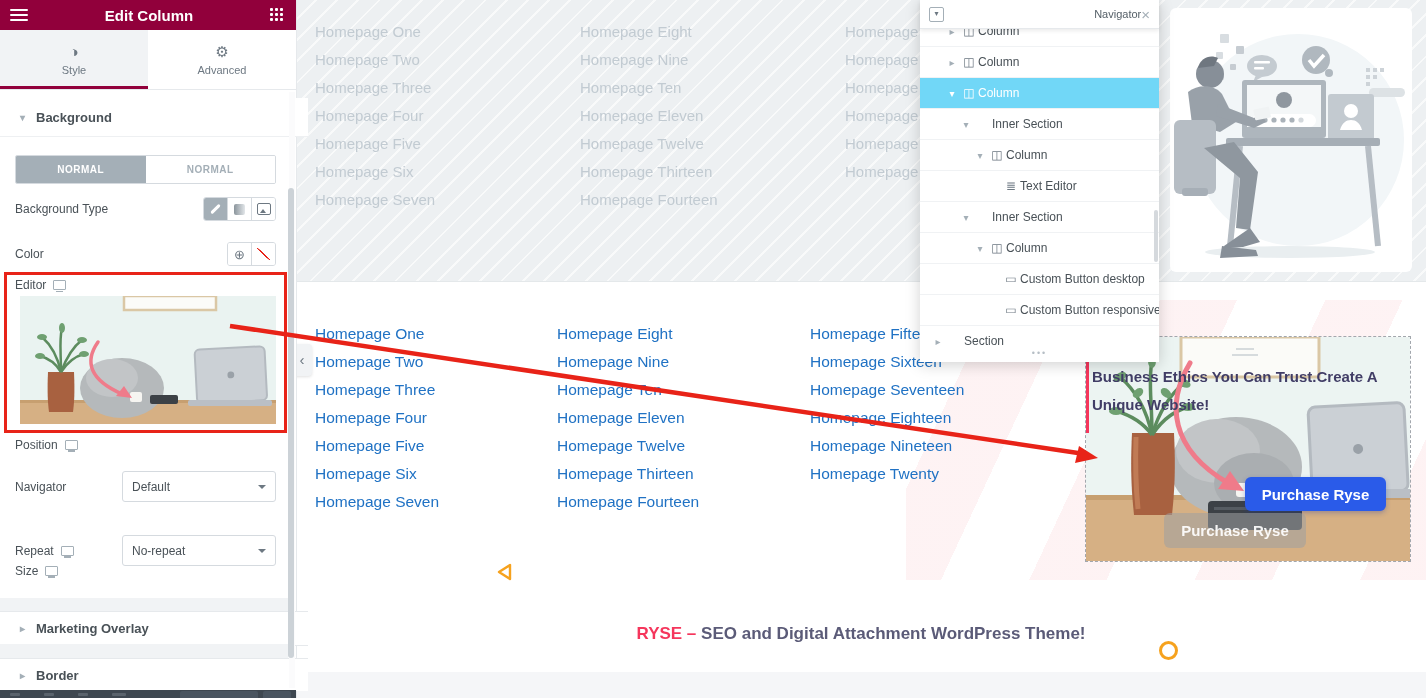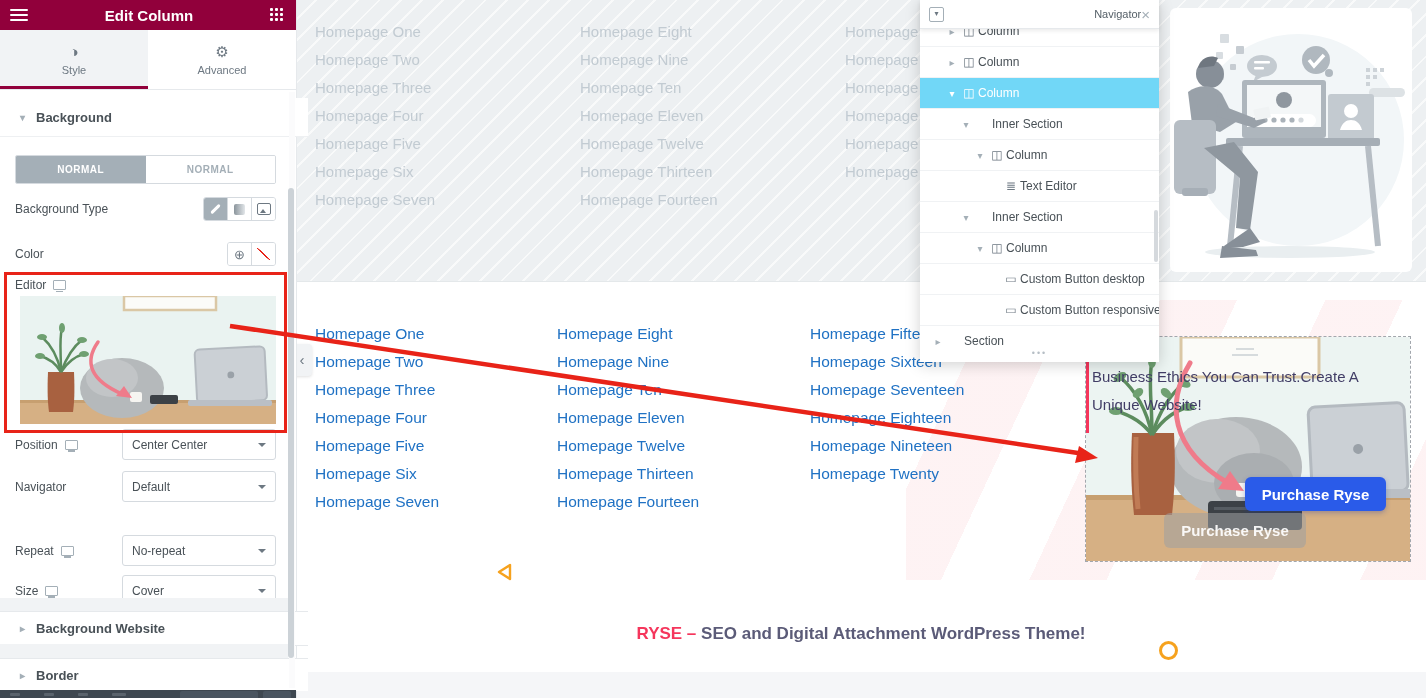--- a/index.html
+++ b/index.html
@@ -23,21 +23,21 @@
   #orange-ring{position:absolute;left:863px;top:641px;width:13px;height:13px;border:3px solid #f6a21e;border-radius:50%}
   #prev-handle{position:absolute;left:-4px;top:344px;width:20px;height:32px;background:#f1f3f5;
     border-radius:0 4px 4px 0;color:#6d7882;font-size:15px;line-height:32px;text-align:center;box-shadow:0 1px 3px rgba(0,0,0,.12)}
   #tri-orange{position:absolute;left:199px;top:561px}
 
   
   #illu-card{position:absolute;left:874px;top:8px;width:242px;height:264px;background:#fff;border-radius:6px;overflow:hidden}
 
   
   #hero{position:absolute;left:789px;top:336px;width:324px;height:224px;border:1px dashed #a2a7ad;z-index:5}
-  #hero-head{position:absolute;left:6px;top:26px;width:302px;font-size:15px;font-weight:normal;
+  #hero-head{position:absolute;left:6px;top:26px;width:302px;font-size:15px;font-weight:bold;
     line-height:28px;color:#413d66}
   #hero-redbar{position:absolute;left:0;top:24px;width:3px;height:72px;background:#f5365c}
   .btn{position:absolute;border-radius:6px;font-weight:bold;font-size:15px;display:flex;align-items:center;justify-content:center;cursor:pointer}
   #btn-primary{left:159px;top:140px;width:141px;height:34px;background:#2a5be9;color:#fff;box-shadow:0 2px 5px rgba(20,50,160,.3)}
   #btn-ghost{left:78px;top:176px;width:142px;height:35px;background:rgba(158,160,162,.55);color:rgba(255,255,255,.92)}
 
   
   #anno-rect{position:absolute;left:4px;top:272px;width:277px;height:155px;border:3px solid #e82318;z-index:62;pointer-events:none}
   #anno-arrow{position:absolute;left:0;top:0;width:1426px;height:698px;z-index:45;pointer-events:none}
 
@@ -484,45 +484,43 @@
       <path d="M78 46C64 66 70 84 102 98" stroke="#ef7b8a" stroke-width="3.5" fill="none" stroke-linecap="round"></path>
       <path d="M112 102l-16-2 8-10z" fill="#ef7b8a"></path>
     </svg>
   </div>
 
   <div class="ctl" style="top:430px;height:29px">
     <span class="lbl">
         <span>Position</span>
         <span class="mon"></span>
       </span>
-    <span class="sel">Center Center</span>
   </div>
   <div class="ctl" style="top:472px;height:29px">
     <span class="lbl">Navigator</span>
     <span class="sel">Default</span>
   </div>
   <div class="ctl" style="top:536px;height:29px">
     <span class="lbl">
         <span>Repeat</span>
         <span class="mon"></span>
       </span>
     <span class="sel">No-repeat</span>
   </div>
-  <div class="ctl" style="top:576px;height:29px">
+  <div class="ctl" style="top:556px;height:29px">
     <span class="lbl">
         <span>Size</span>
         <span class="mon"></span>
       </span>
-    <span class="sel">Cover</span>
   </div>
 
   <div class="gap" style="top:598px;height:13px"></div>
   <div class="sect-head" style="top:611px;height:33px;border-top:1px solid #e6e9ec;border-bottom:1px solid #e6e9ec">
     <span class="car">▸</span>
-    <span>Background Website</span>
+    <span>Marketing Overlay</span>
   </div>
   <div class="gap" style="top:644px;height:14px"></div>
   <div class="sect-head" style="top:658px;height:32px;border-top:1px solid #e6e9ec">
     <span class="car">▸</span>
     <span>Border</span>
   </div>
 
   <div id="panel-scroll">
       <div id="panel-thumb"></div>
     </div>

